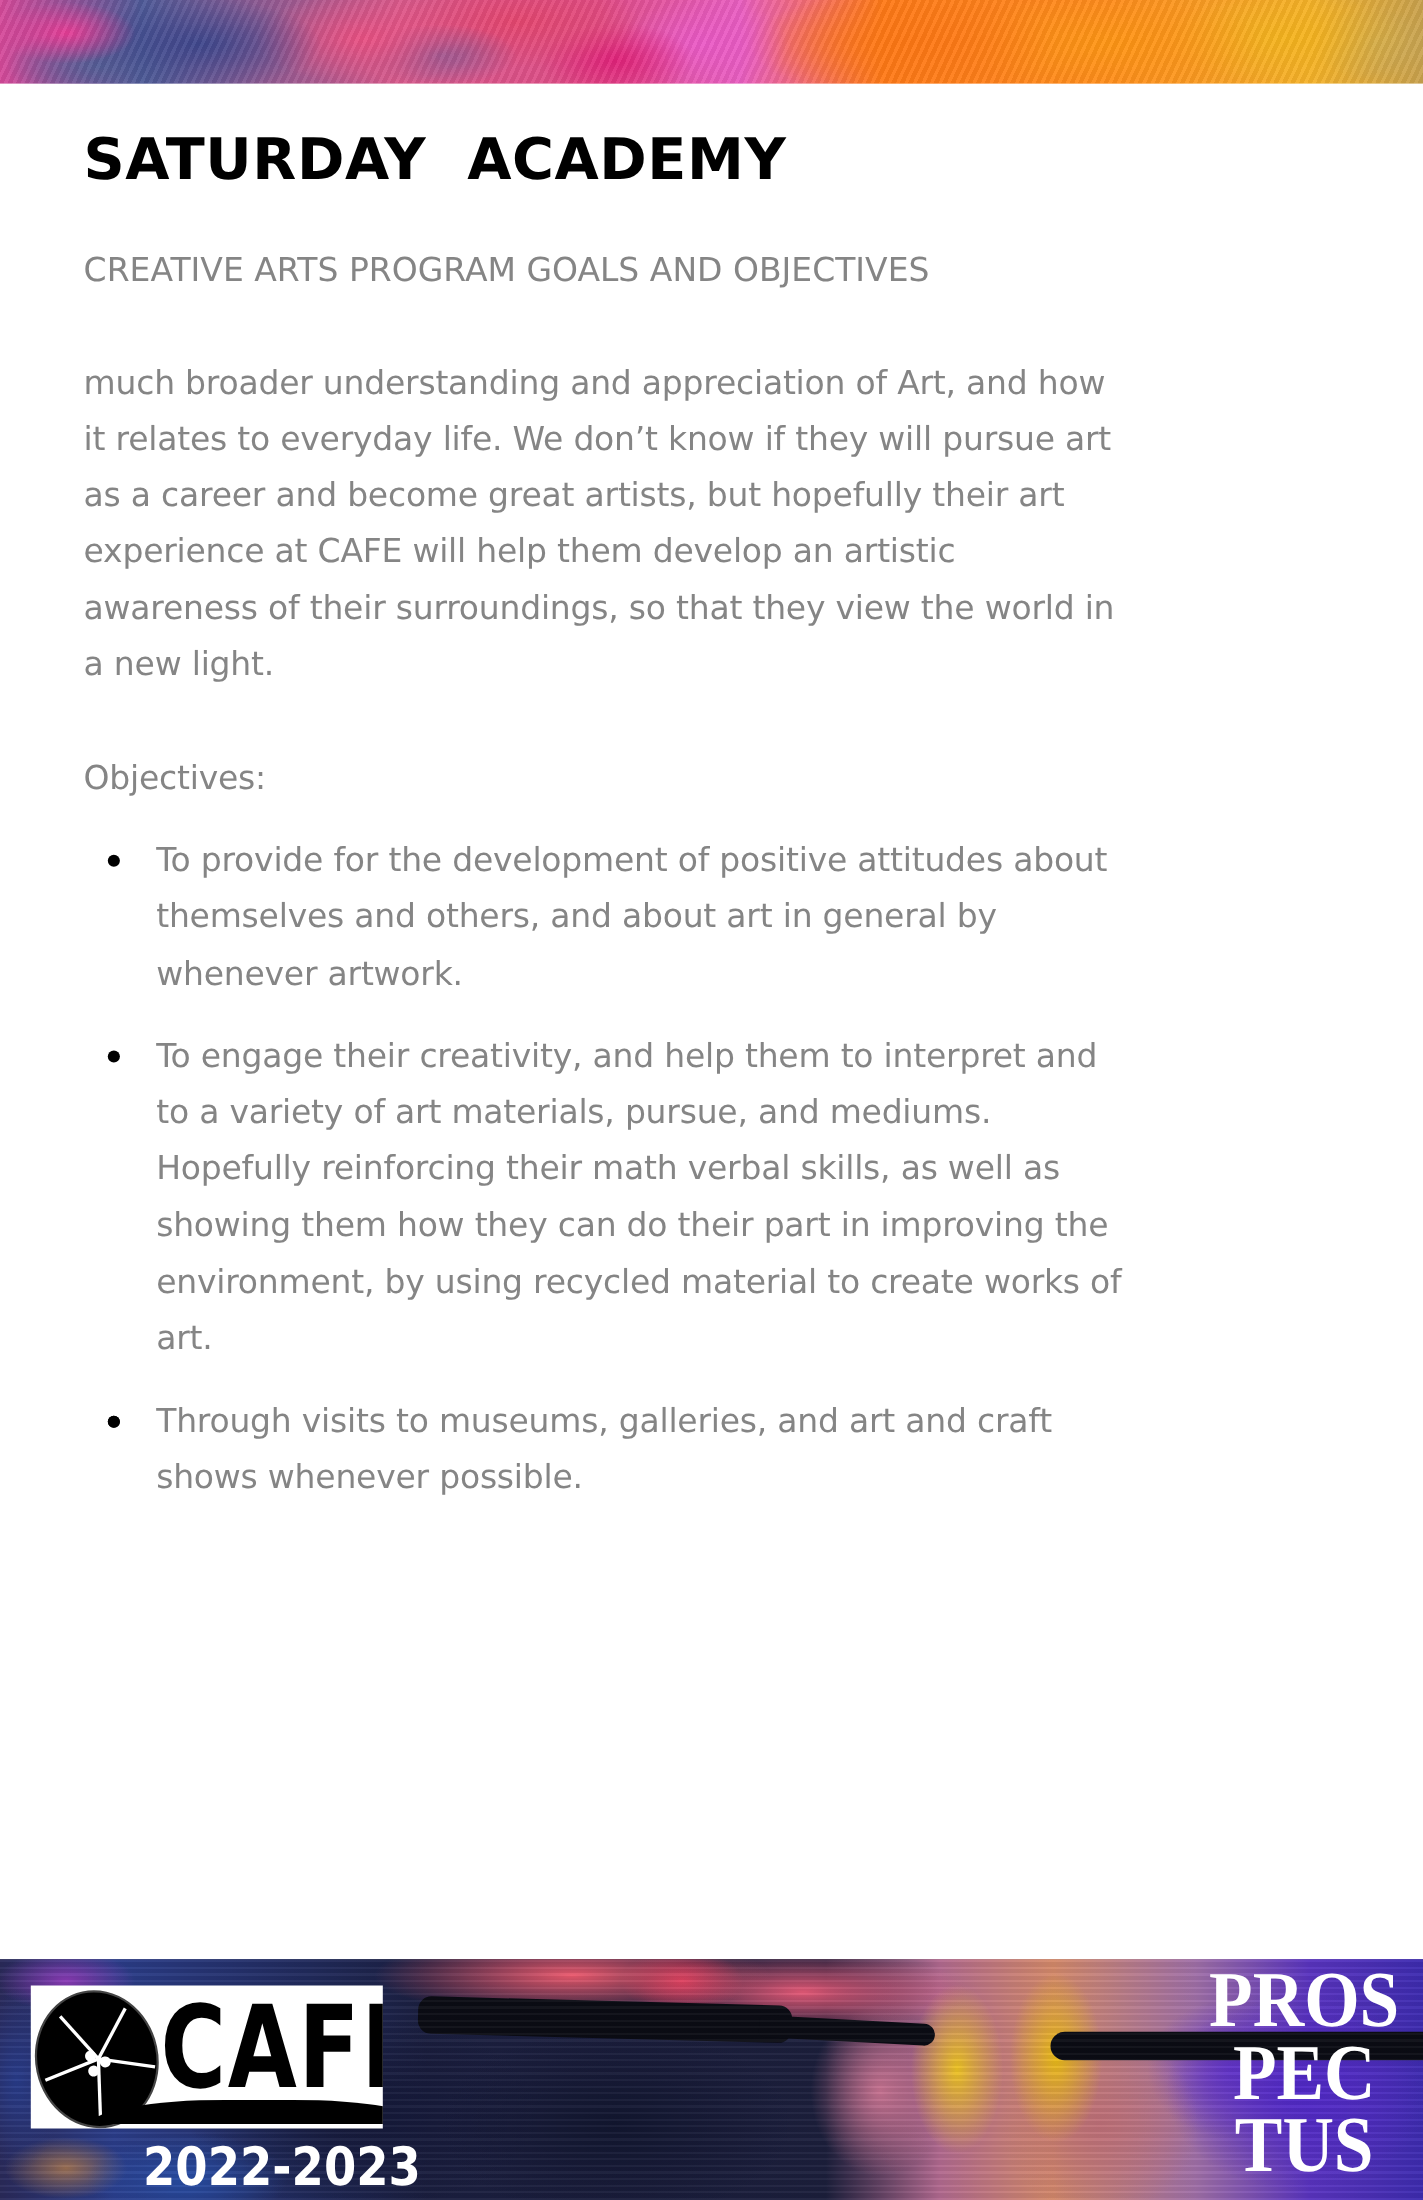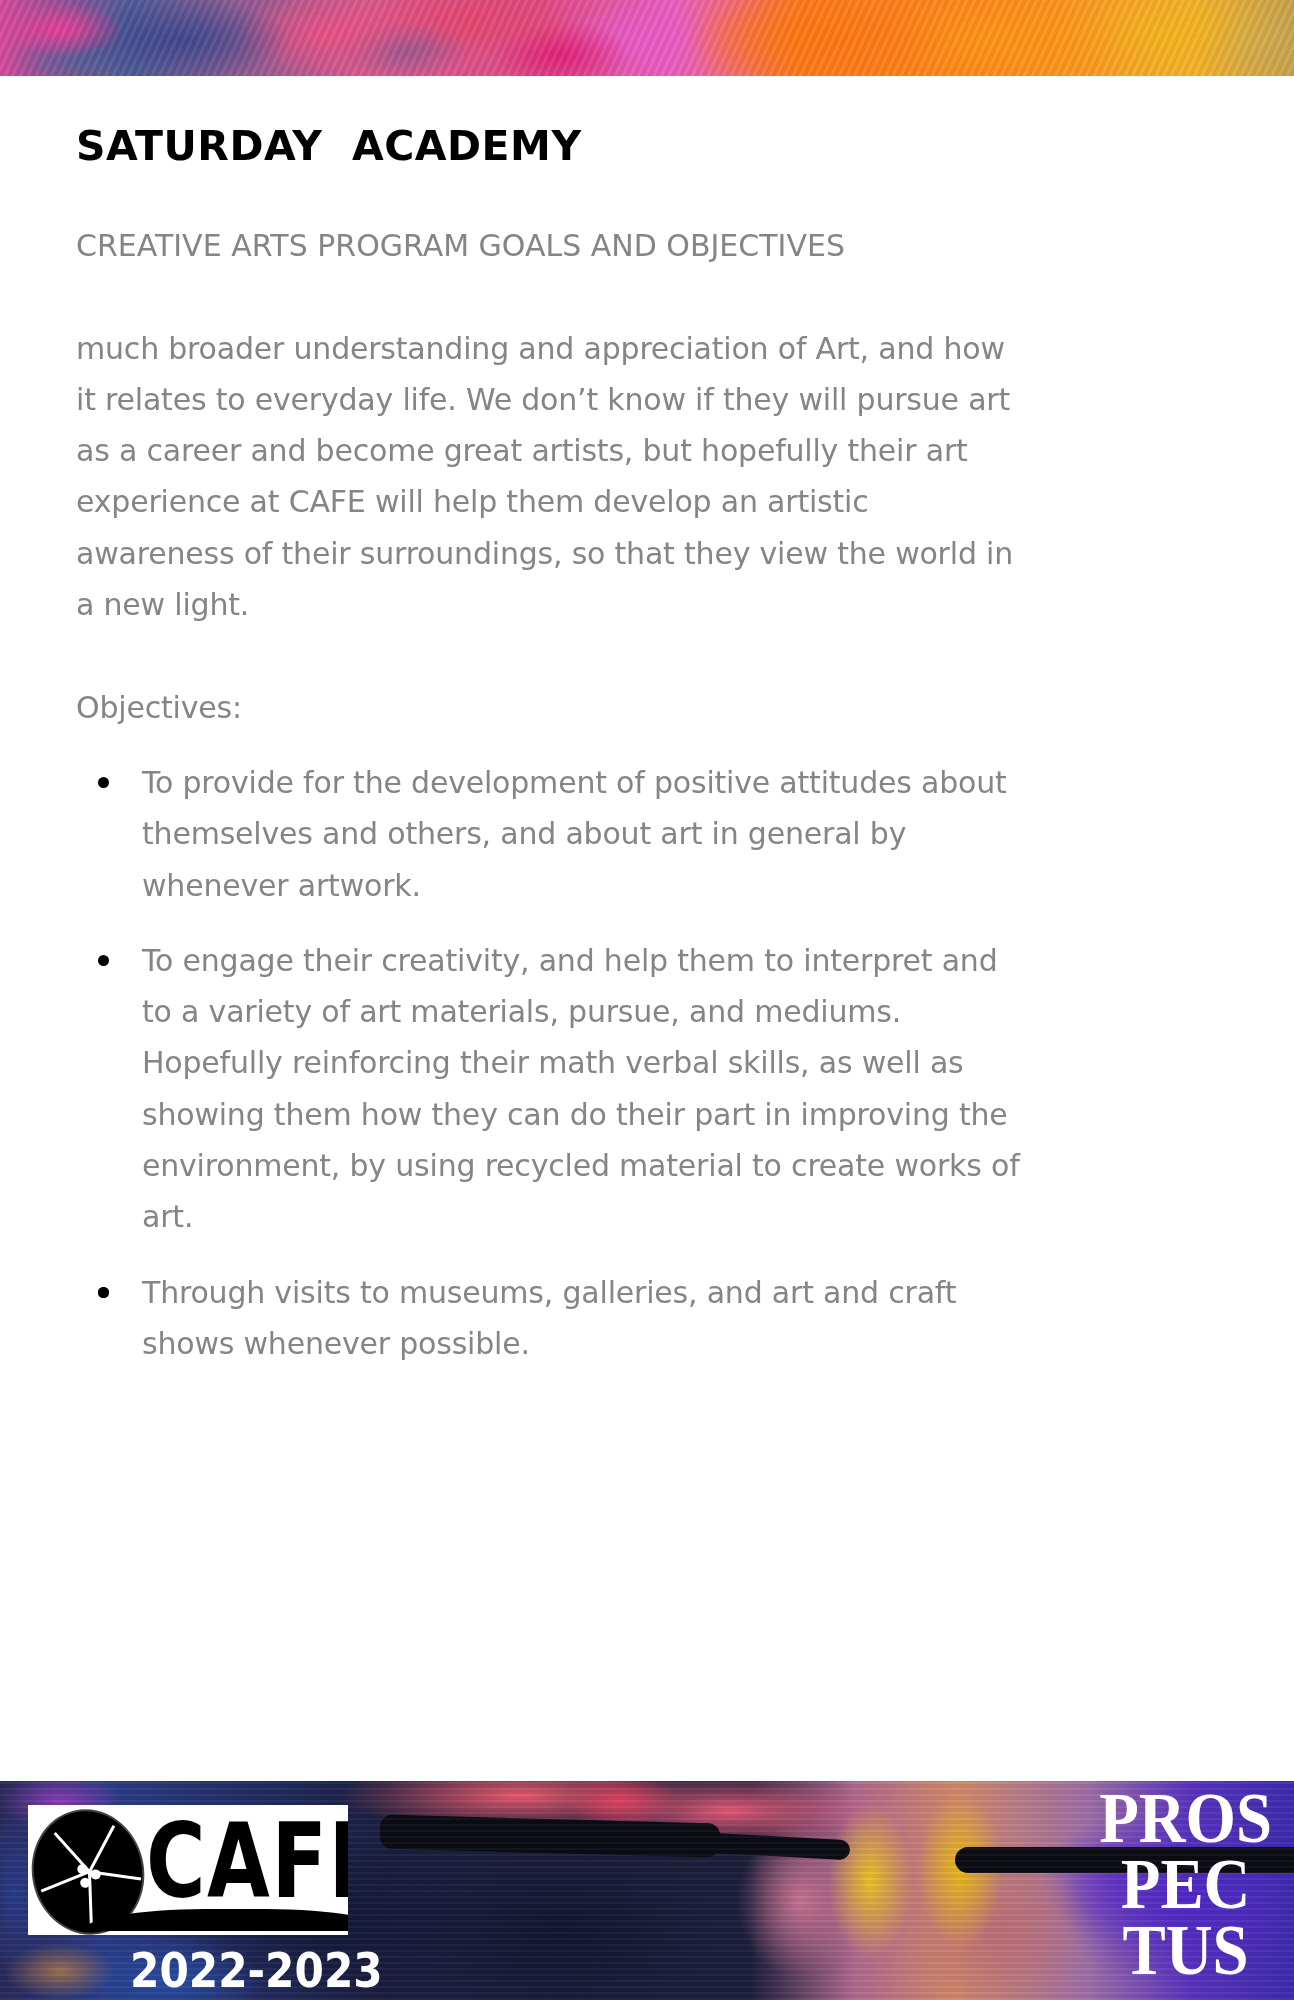--- a/index.html
+++ b/index.html
@@ -29,21 +29,21 @@
   .banner-top::after {
     content: ""; position: absolute; inset: 0;
     background: repeating-linear-gradient(115deg, rgba(255,255,255,0.06) 0 3px, rgba(0,0,0,0.05) 3px 7px);
   }
 
   
   .content { position: absolute; left: 76px; top: 0; width: 1160px; }
   .title {
     position: absolute; left: 0; top: 118px; margin: 0;
     font-family: "DejaVu Sans", sans-serif; font-weight: bold;
-    font-size: 41px; line-height: 56px; color: #000; letter-spacing: 0.5px;
+    font-size: 52px; line-height: 56px; color: #000; letter-spacing: 0.5px;
     white-space: pre;
   }
   .stream {
     position: absolute; left: 0; top: 220px; width: 1180px;
     font-family: "DejaVu Sans", sans-serif; font-size: 30px; line-height: 51.3px;
     color: #858585; letter-spacing: -0.2px;
   }
   .line { display: block; height: 51.3px; white-space: nowrap; }
   .subtitle { letter-spacing: 0px; }
   .blank { display: block; height: 51.3px; }

